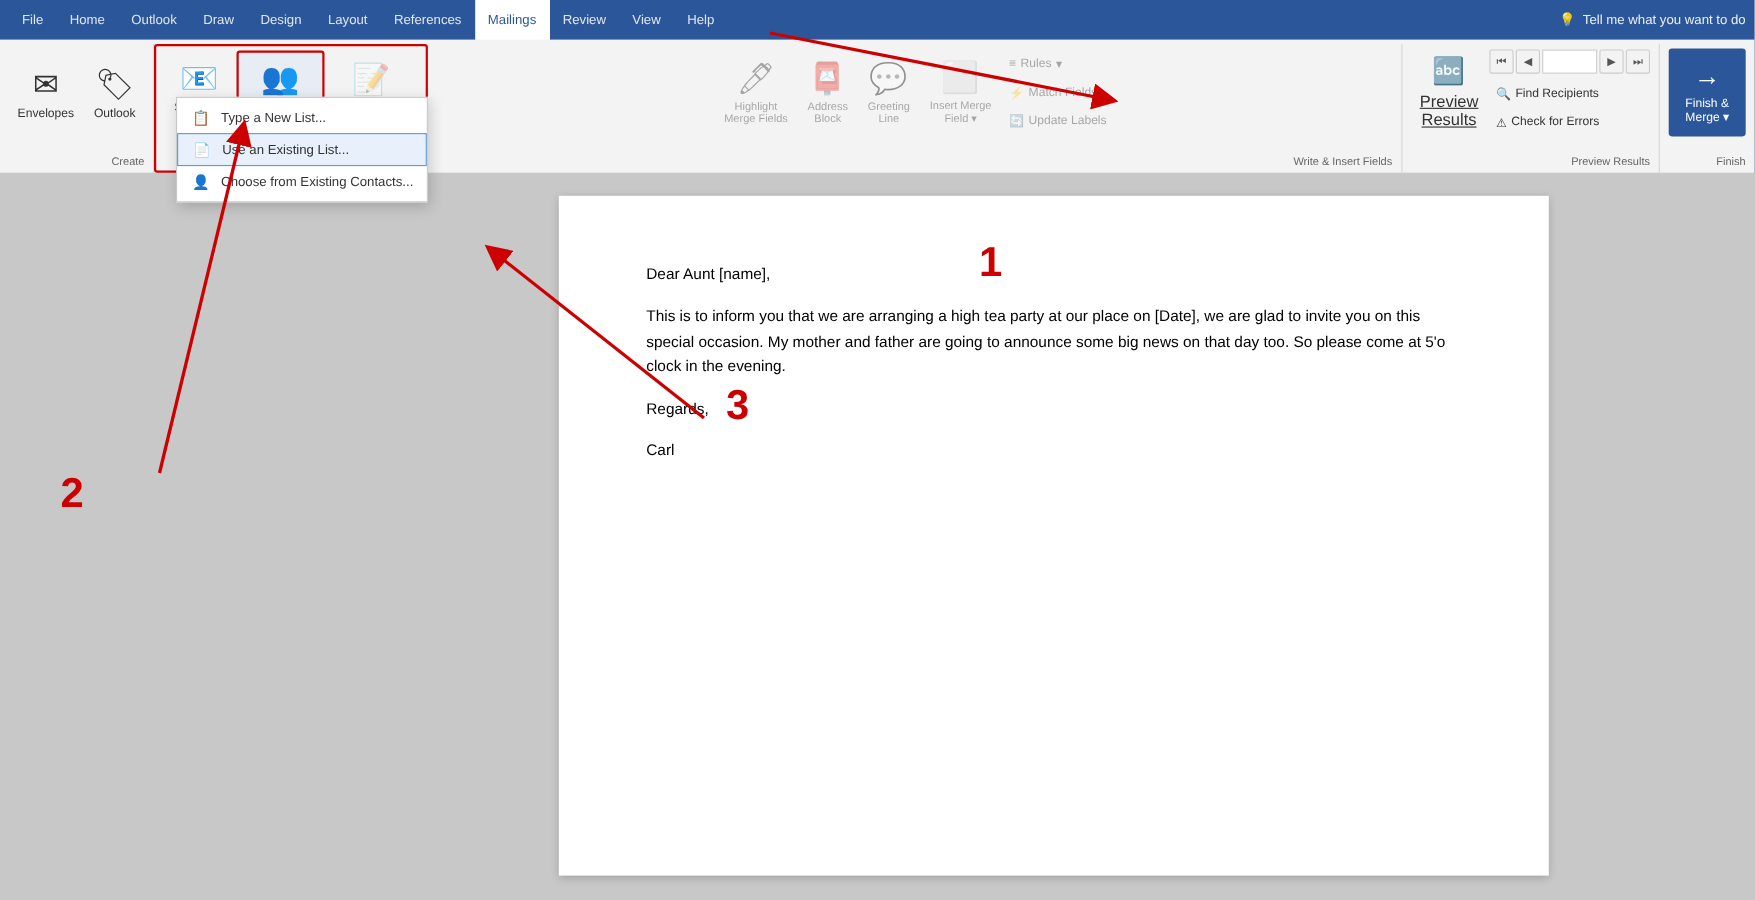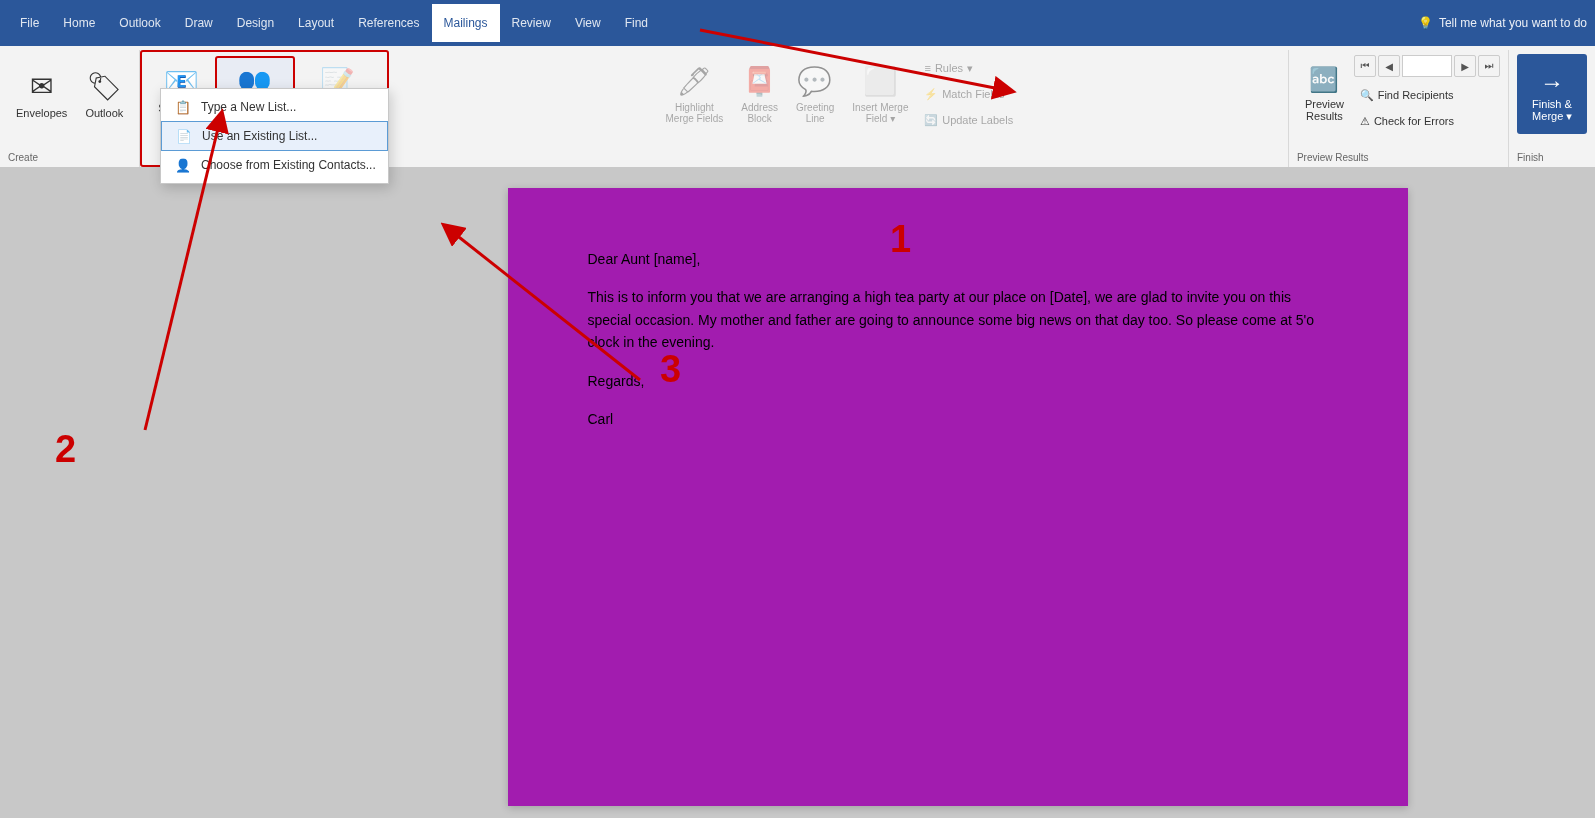--- a/index.html
+++ b/index.html
@@ -9,21 +9,21 @@
     .ribbon {
       background: #2b579a;
       display: flex;
       flex-direction: column;
     }
 
     .ribbon-tabs {
       display: flex;
       align-items: center;
       padding: 0 8px;
-      height: 46px;
+      height: 36px;
       background: #2b579a;
     }
 
     .tab {
       color: #fff;
       font-size: 12px;
       padding: 0 12px;
       height: 38px;
       display: flex;
       align-items: center;
@@ -69,21 +69,21 @@
     .ribbon-group-items {
       display: flex;
       align-items: flex-start;
       gap: 2px;
       flex: 1;
     }
 
     .ribbon-group-label {
       font-size: 10px;
       color: #666;
-      text-align: left;
+      text-align: right;
       padding: 2px 0 4px 0;
       width: 100%;
     }
 
     .btn-large {
       display: flex;
       flex-direction: column;
       align-items: center;
       justify-content: center;
       padding: 4px 8px;
@@ -193,21 +193,21 @@
     .document-area {
       flex: 1;
       background: #c8c8c8;
       display: flex;
       justify-content: center;
       padding: 20px 0;
       overflow: hidden;
     }
 
     .page {
-      background: #a21caf;
+      background: #ffffff;
       width: 900px;
       min-height: 600px;
       box-shadow: 0 2px 8px rgba(0,0,0,0.2);
       padding: 60px 80px;
       font-size: 14px;
       line-height: 1.6;
       color: #000;
       position: relative;
     }
 
@@ -281,21 +281,21 @@
     <div class="tab">File</div>
     <div class="tab">Home</div>
     <div class="tab">Outlook</div>
     <div class="tab">Draw</div>
     <div class="tab">Design</div>
     <div class="tab">Layout</div>
     <div class="tab">References</div>
     <div class="tab active">Mailings</div>
     <div class="tab">Review</div>
     <div class="tab">View</div>
-    <div class="tab">Find</div>
+    <div class="tab">Help</div>
     <div class="tab-tell-me">
       <span>💡</span>
       <span>Tell me what you want to do</span>
     </div>
   </div>
 
   <div class="ribbon-body">
 
     <div class="ribbon-group">
       <div class="ribbon-group-items">
@@ -363,27 +363,28 @@
           <div class="btn-small btn-grayed">
             <span>⚡</span>
             <span>Match Fields</span>
           </div>
           <div class="btn-small btn-grayed">
             <span>🔄</span>
             <span>Update Labels</span>
           </div>
         </div>
       </div>
+      <div class="ribbon-group-label">Write &amp; Insert Fields</div>
     </div>
 
     <div class="ribbon-group preview-group">
       <div class="ribbon-group-items">
         <div class="btn-large">
           <div class="icon" style="font-size:24px;">🔤</div>
-          <span style="white-space:pre-line; font-size:11px;">Preview
+          <span style="white-space:pre-line; font-size:15px;text-decoration:underline;">Preview
 Results</span>
         </div>
         <div class="btn-small-col">
           <div style="display:flex; align-items:center; gap:2px; margin-bottom:4px;">
             <div class="nav-btn">⏮</div>
             <div class="nav-btn">◀</div>
             <div class="preview-counter"></div>
             <div class="nav-btn">▶</div>
             <div class="nav-btn">⏭</div>
           </div>

